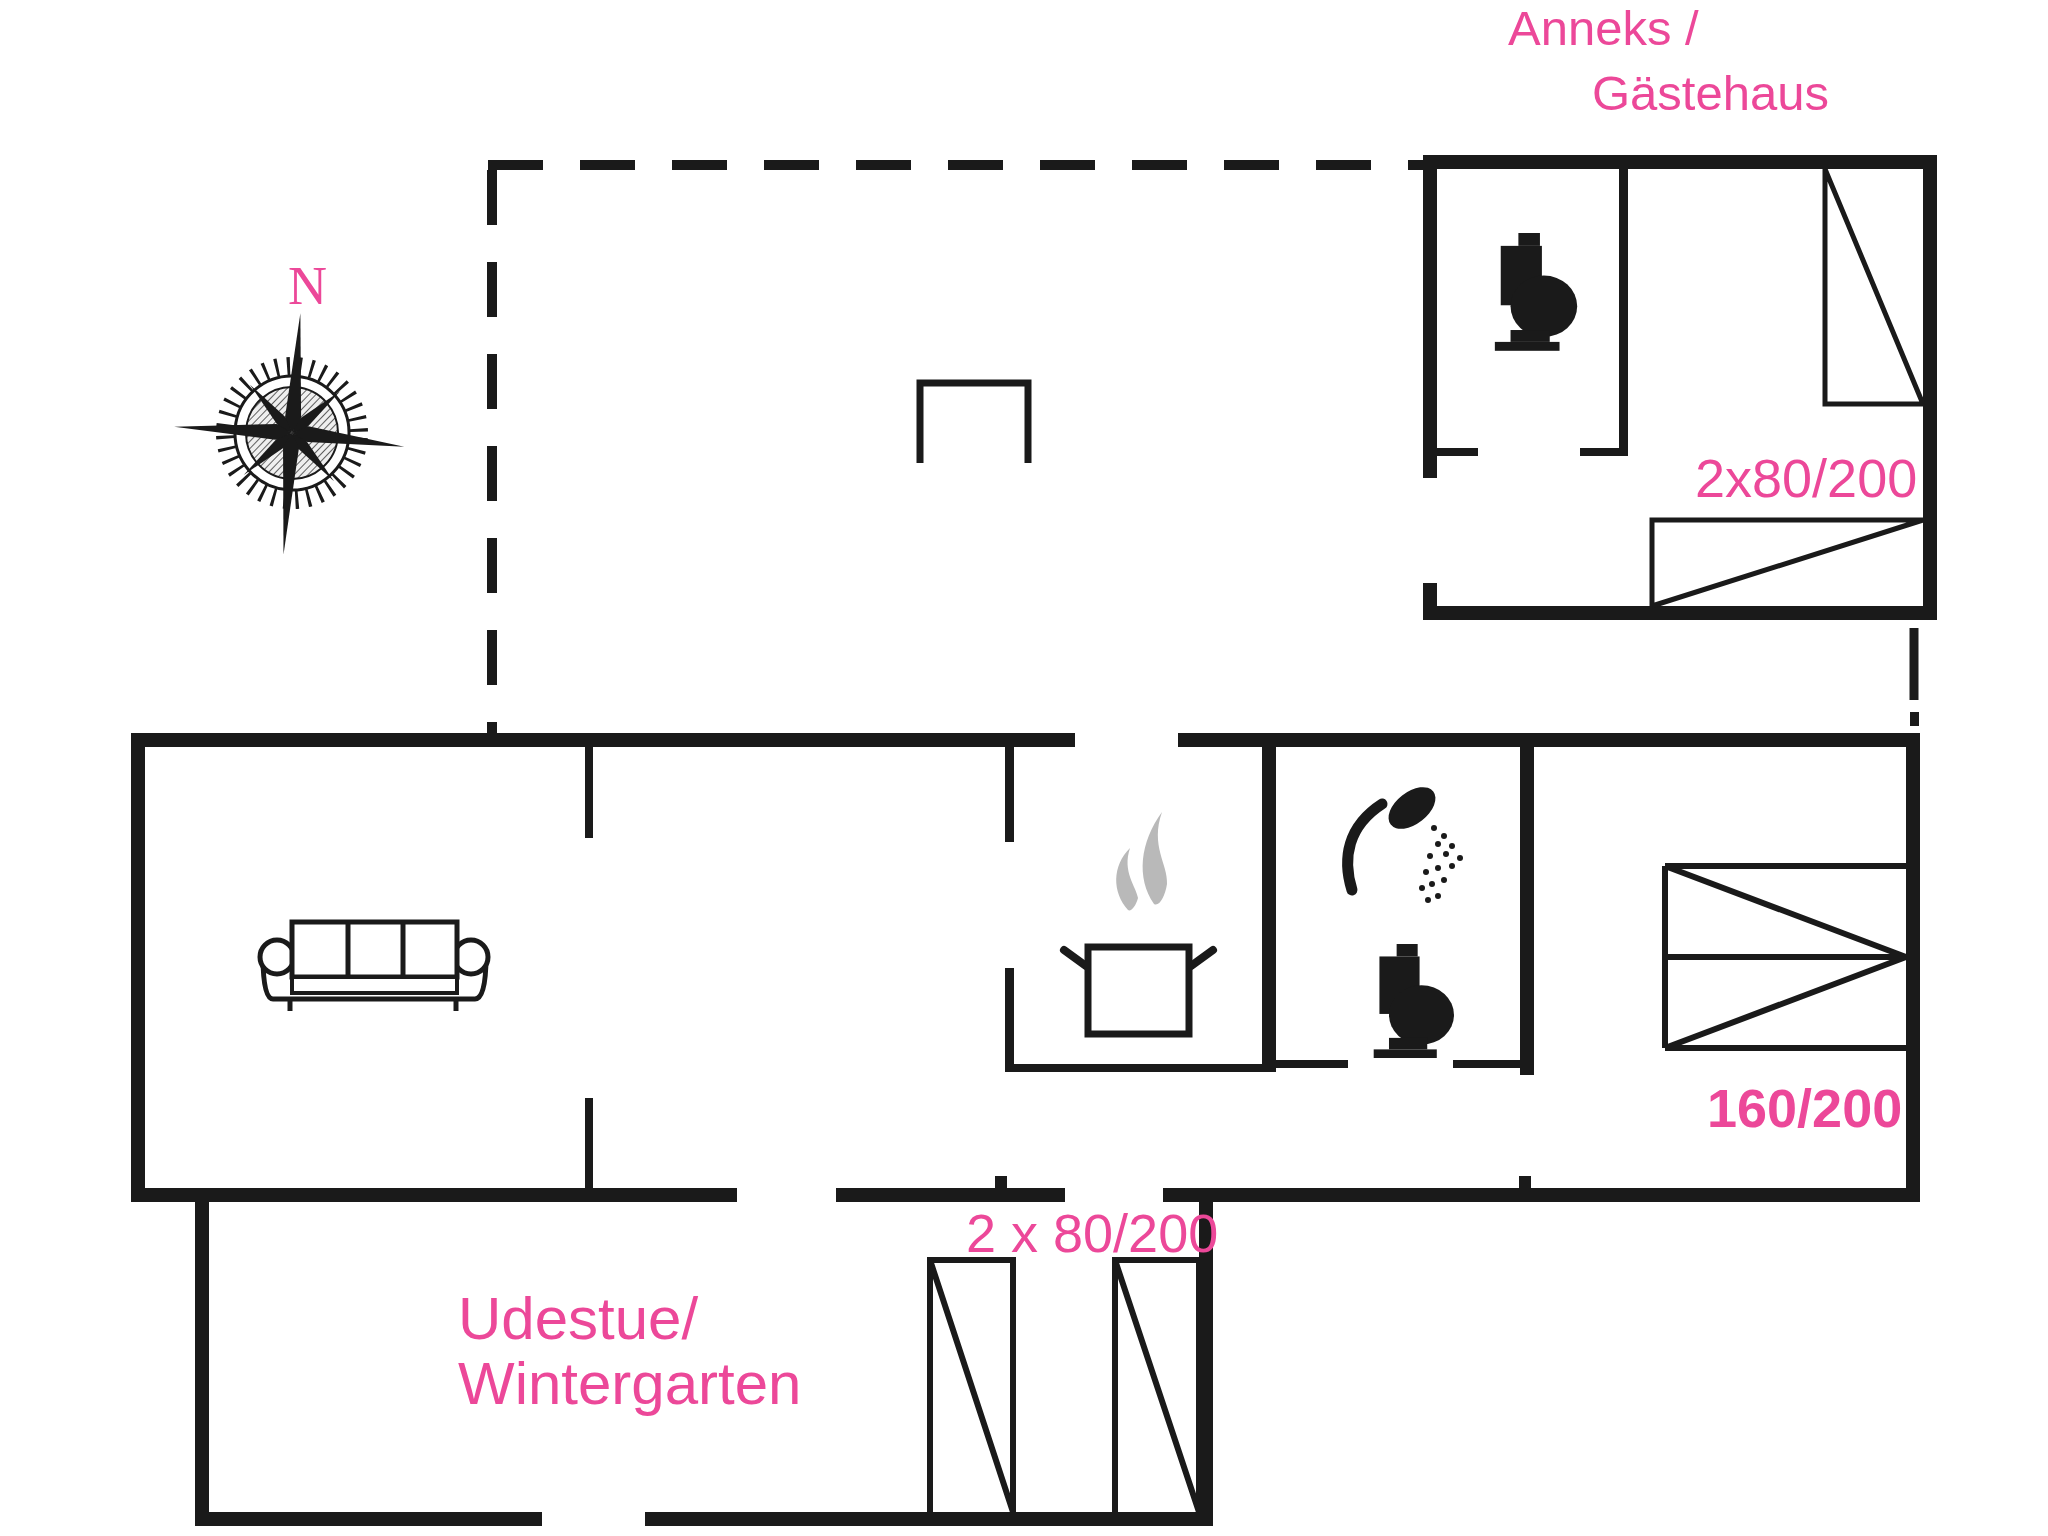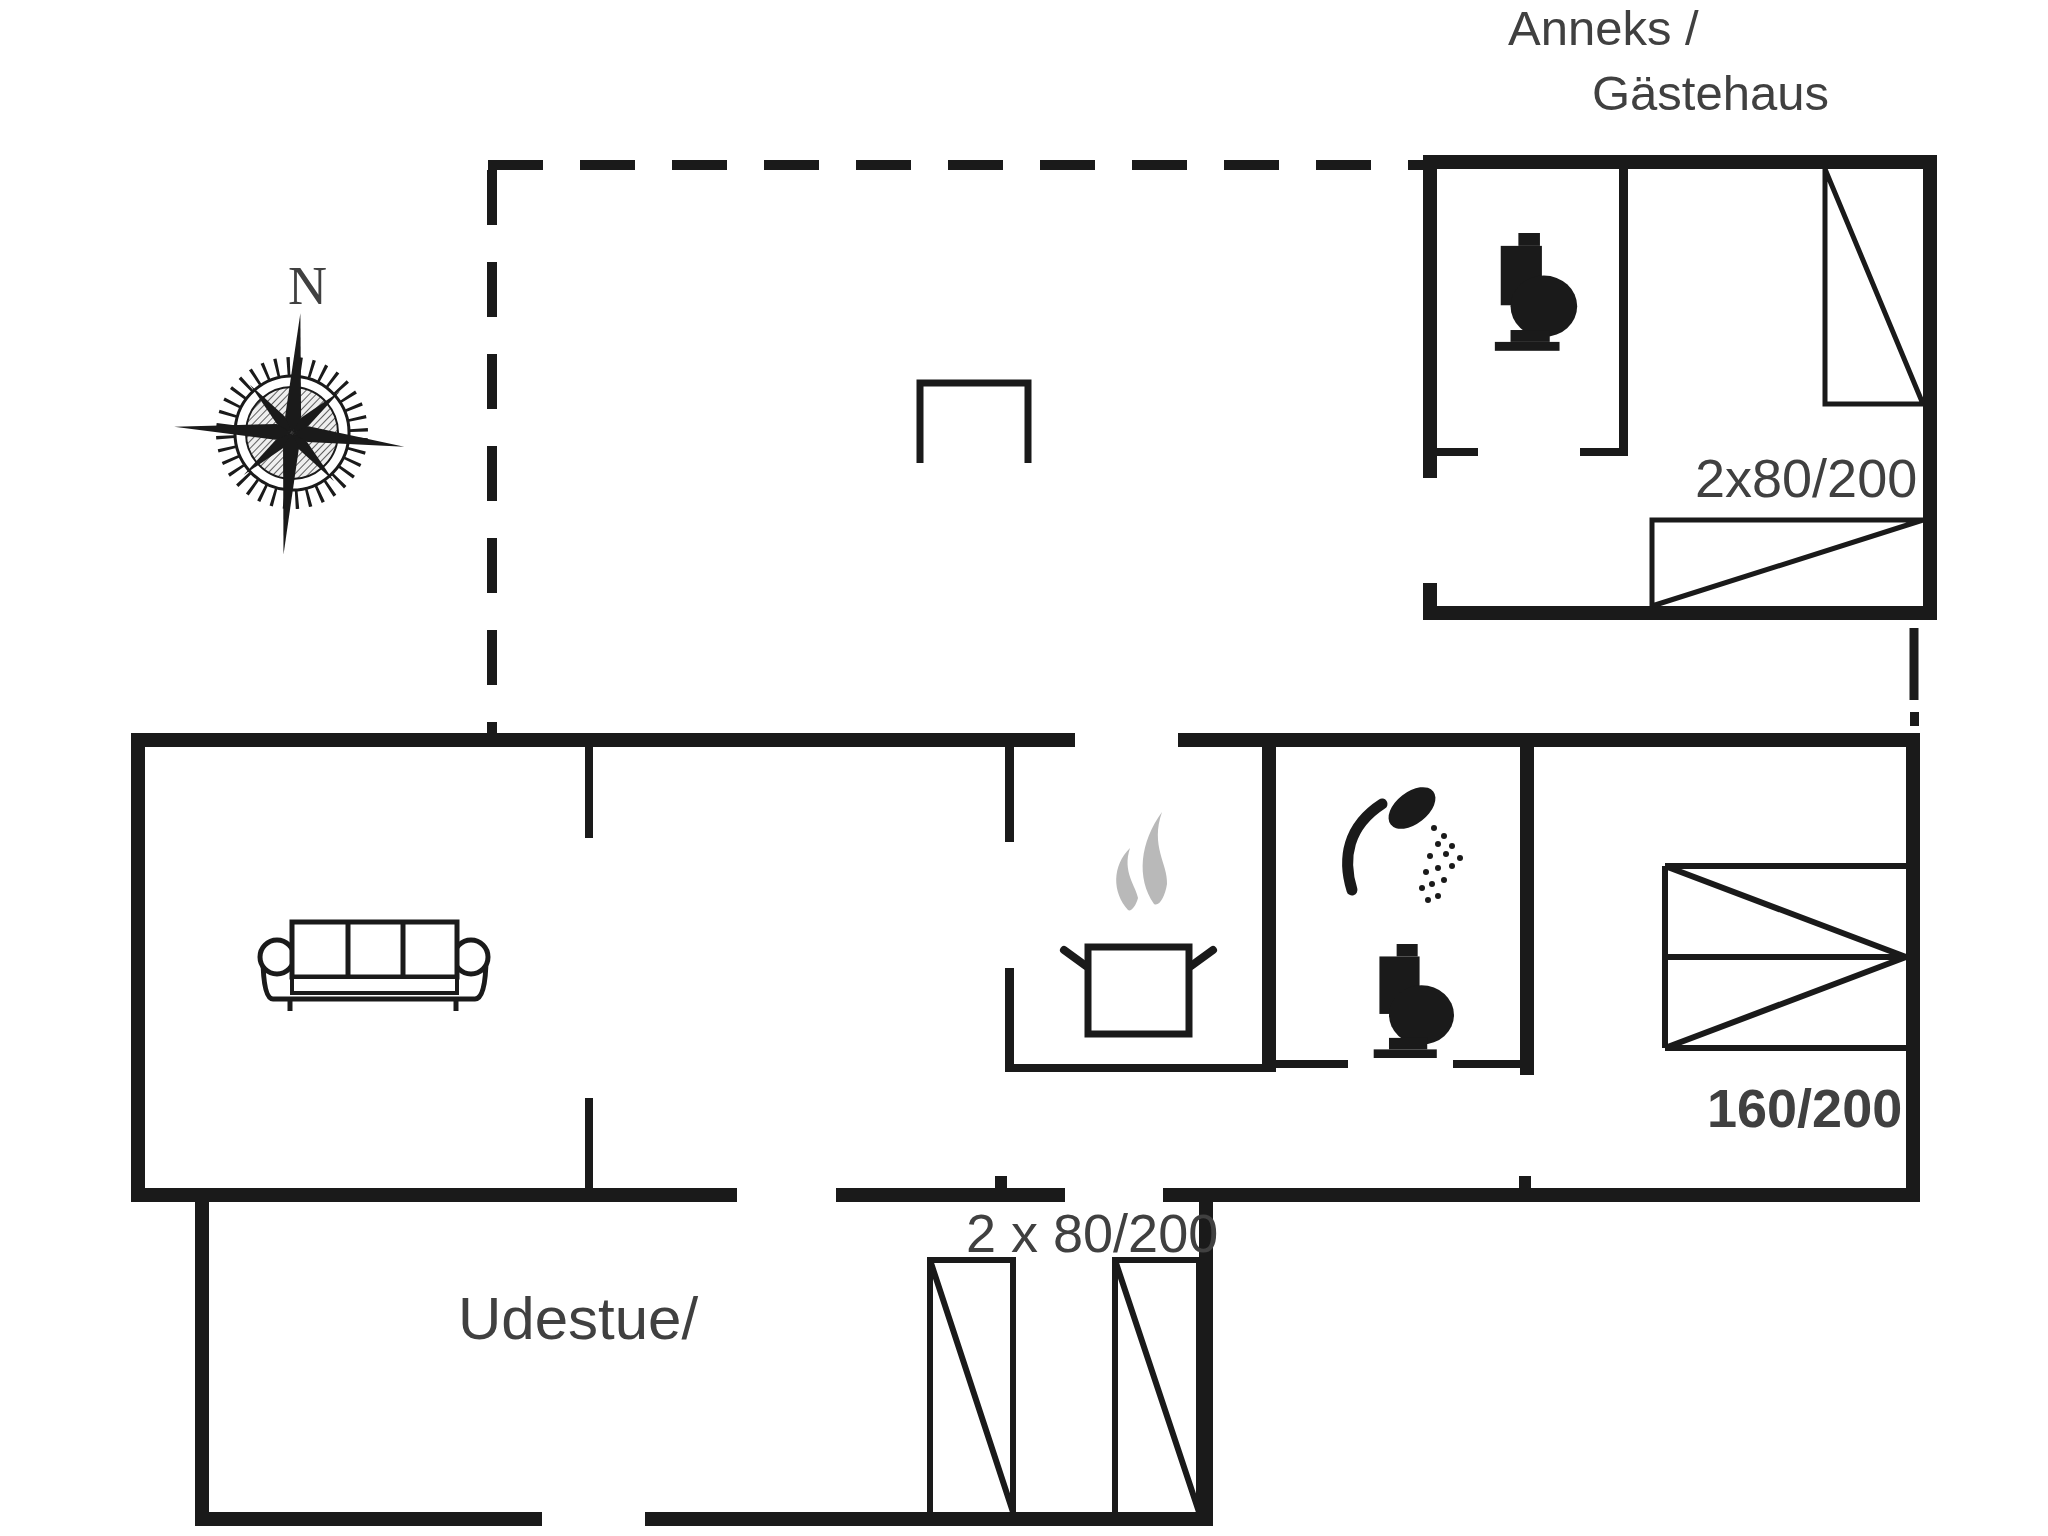--- a/index.html
+++ b/index.html
@@ -8,21 +8,21 @@
     width:2048px;height:1536px;
     background:#ffffff;
     font-family:"Liberation Sans", sans-serif;
     color:#111;
     overflow:hidden;
   }
   .canvas svg{position:absolute;left:0;top:0;}
   .lbl{
     position:absolute;
     white-space:nowrap;
-    color:#404040;
+    color:#ec4899;
     line-height:1.05;
   }
   .lbl-title{font-size:49px;}
   .lbl-dim{font-size:54px;}
   .lbl-room{font-size:60px;}
   .lbl-north{font-family:"Liberation Serif", serif;font-size:54px;}
 </style>
 </head>
 <body>
 
@@ -177,15 +177,16 @@
   <div class="lbl lbl-title" style="left:1508px;top:3px;">Anneks /</div>
   <div class="lbl lbl-title" style="left:1592px;top:68px;">Gästehaus</div>
 
   <div class="lbl lbl-dim" style="left:1695px;top:450px;">2x80/200</div>
 
   <div class="lbl lbl-dim" style="left:1707px;top:1080px;font-weight:bold;">160/200</div>
 
   <div class="lbl lbl-dim" style="left:966px;top:1205px;">2 x 80/200</div>
 
   <div class="lbl lbl-room" style="left:458px;top:1287px;">Udestue/</div>
+  <div class="lbl lbl-room" style="left:458px;top:1352px;">Wintergarten</div>
 
   <div class="lbl lbl-north" style="left:288px;top:258px;">N</div>
 </div>
 
 </body></html>

